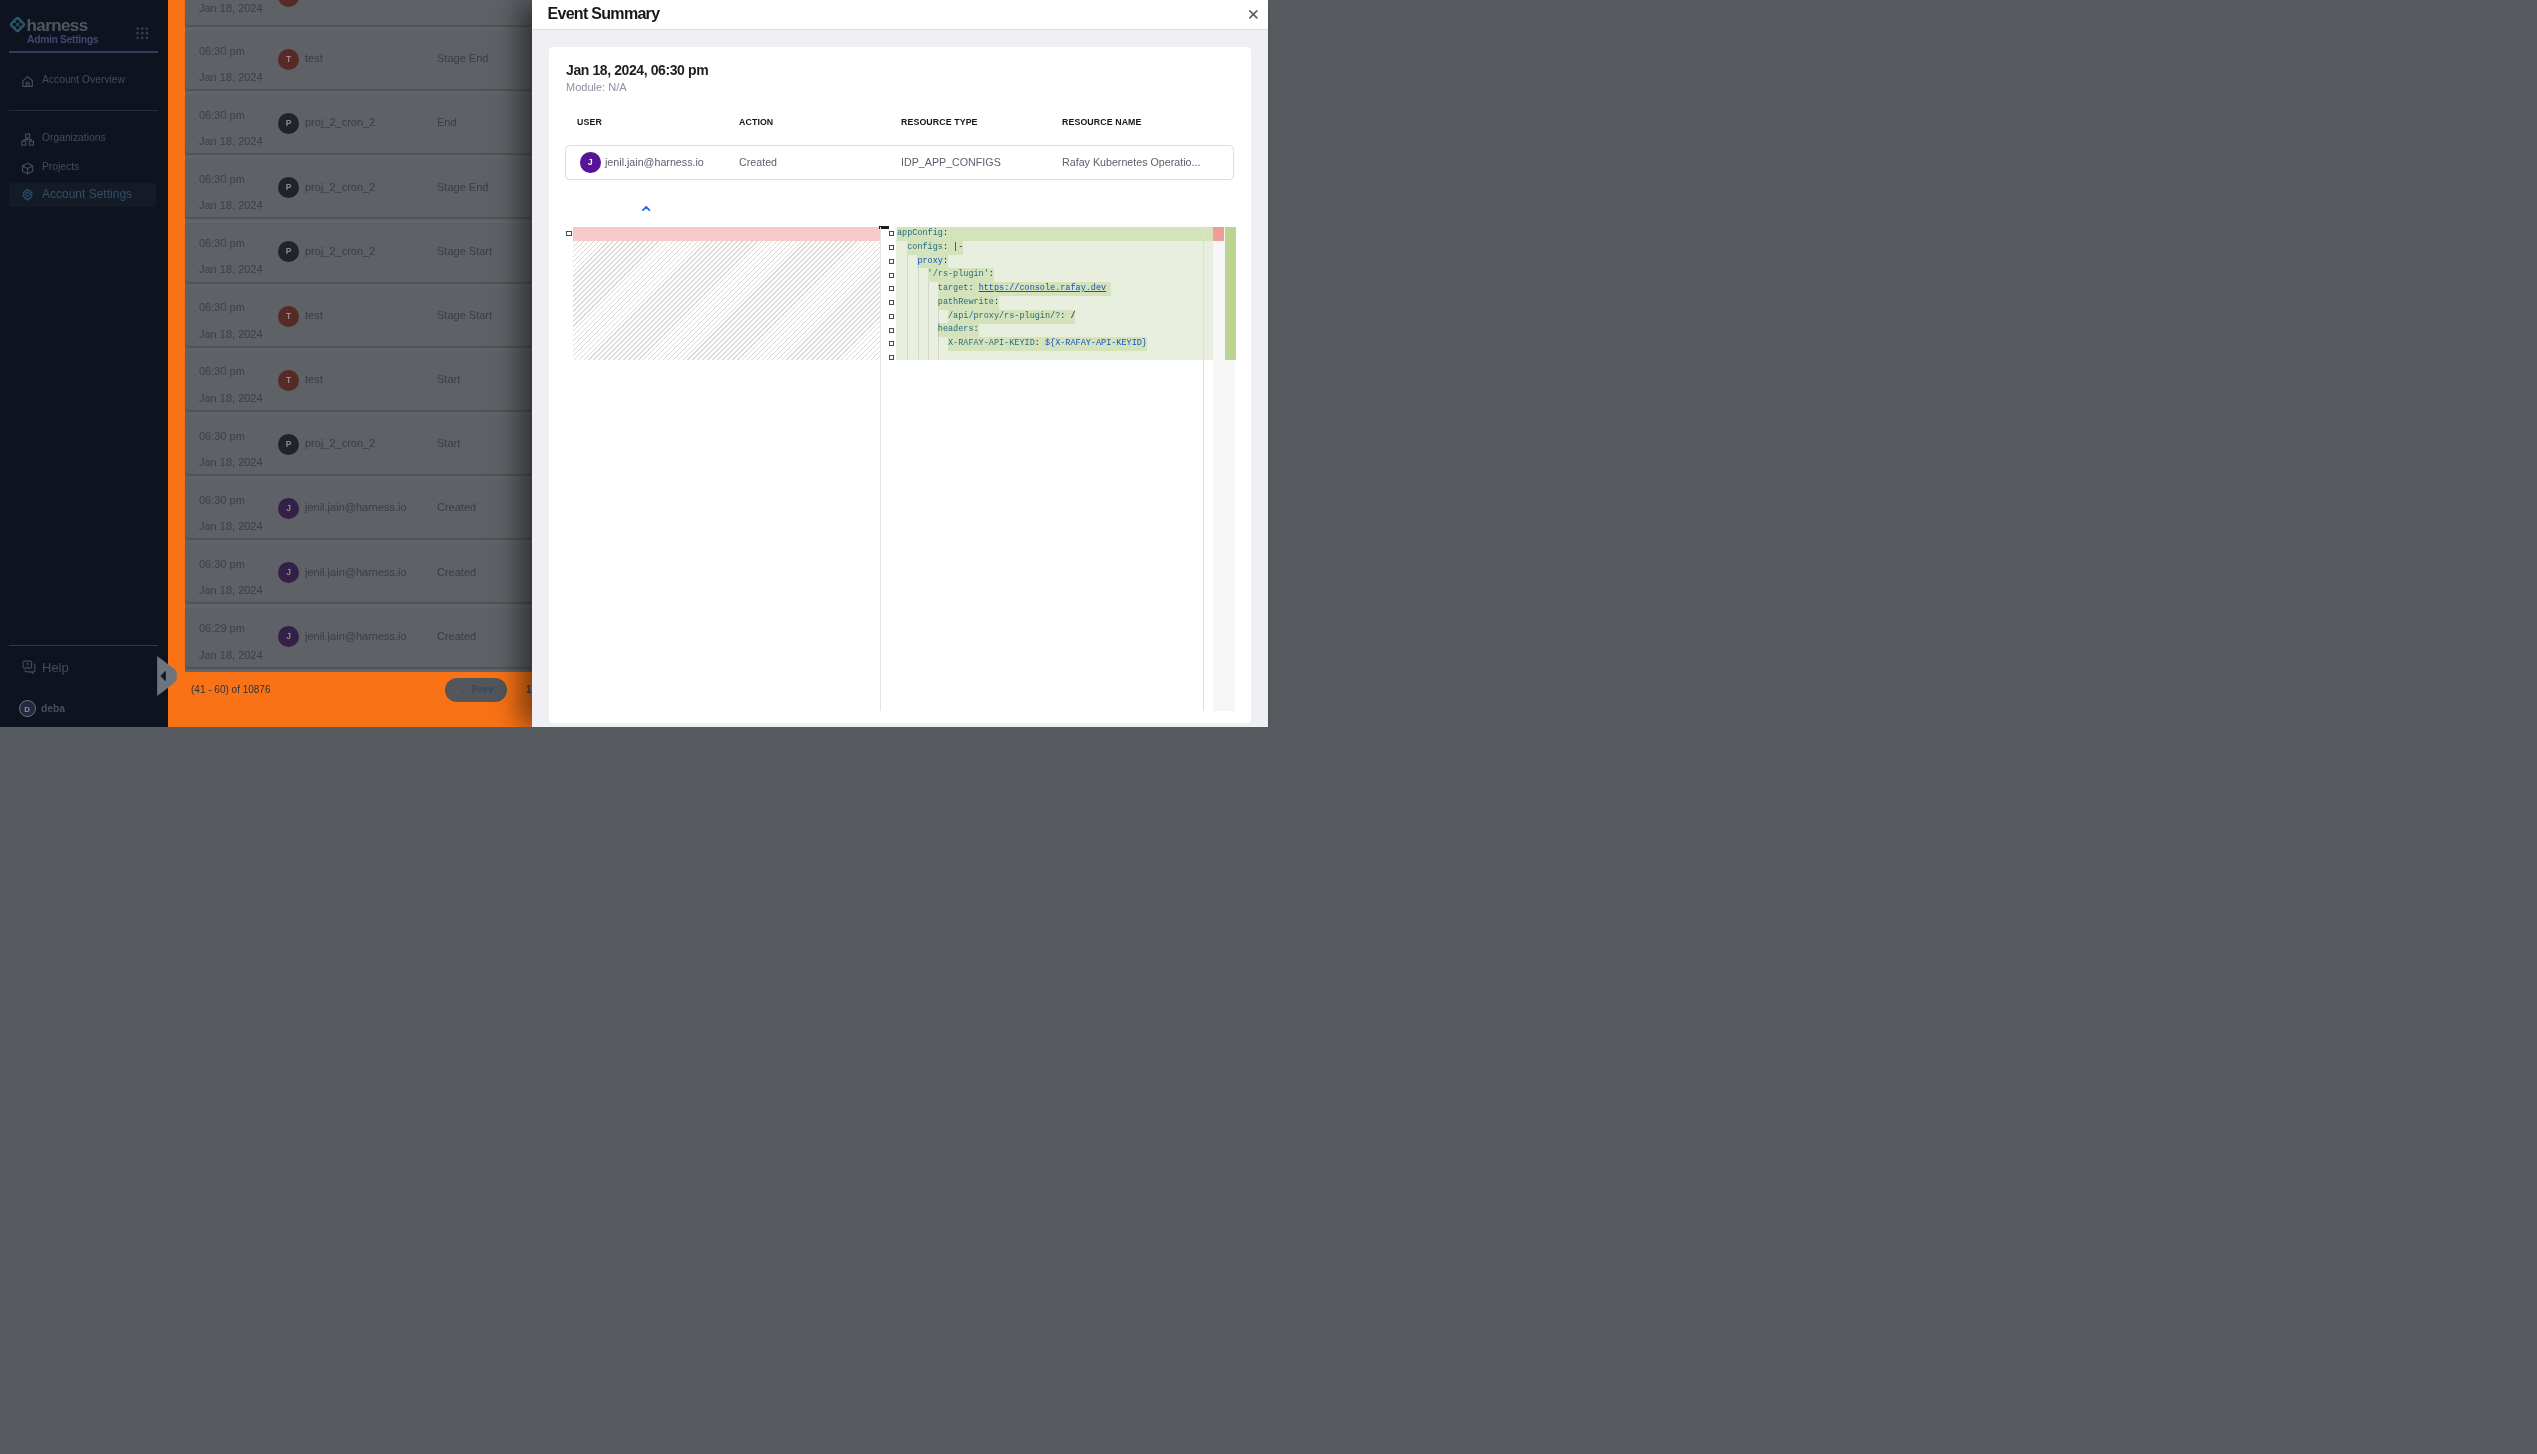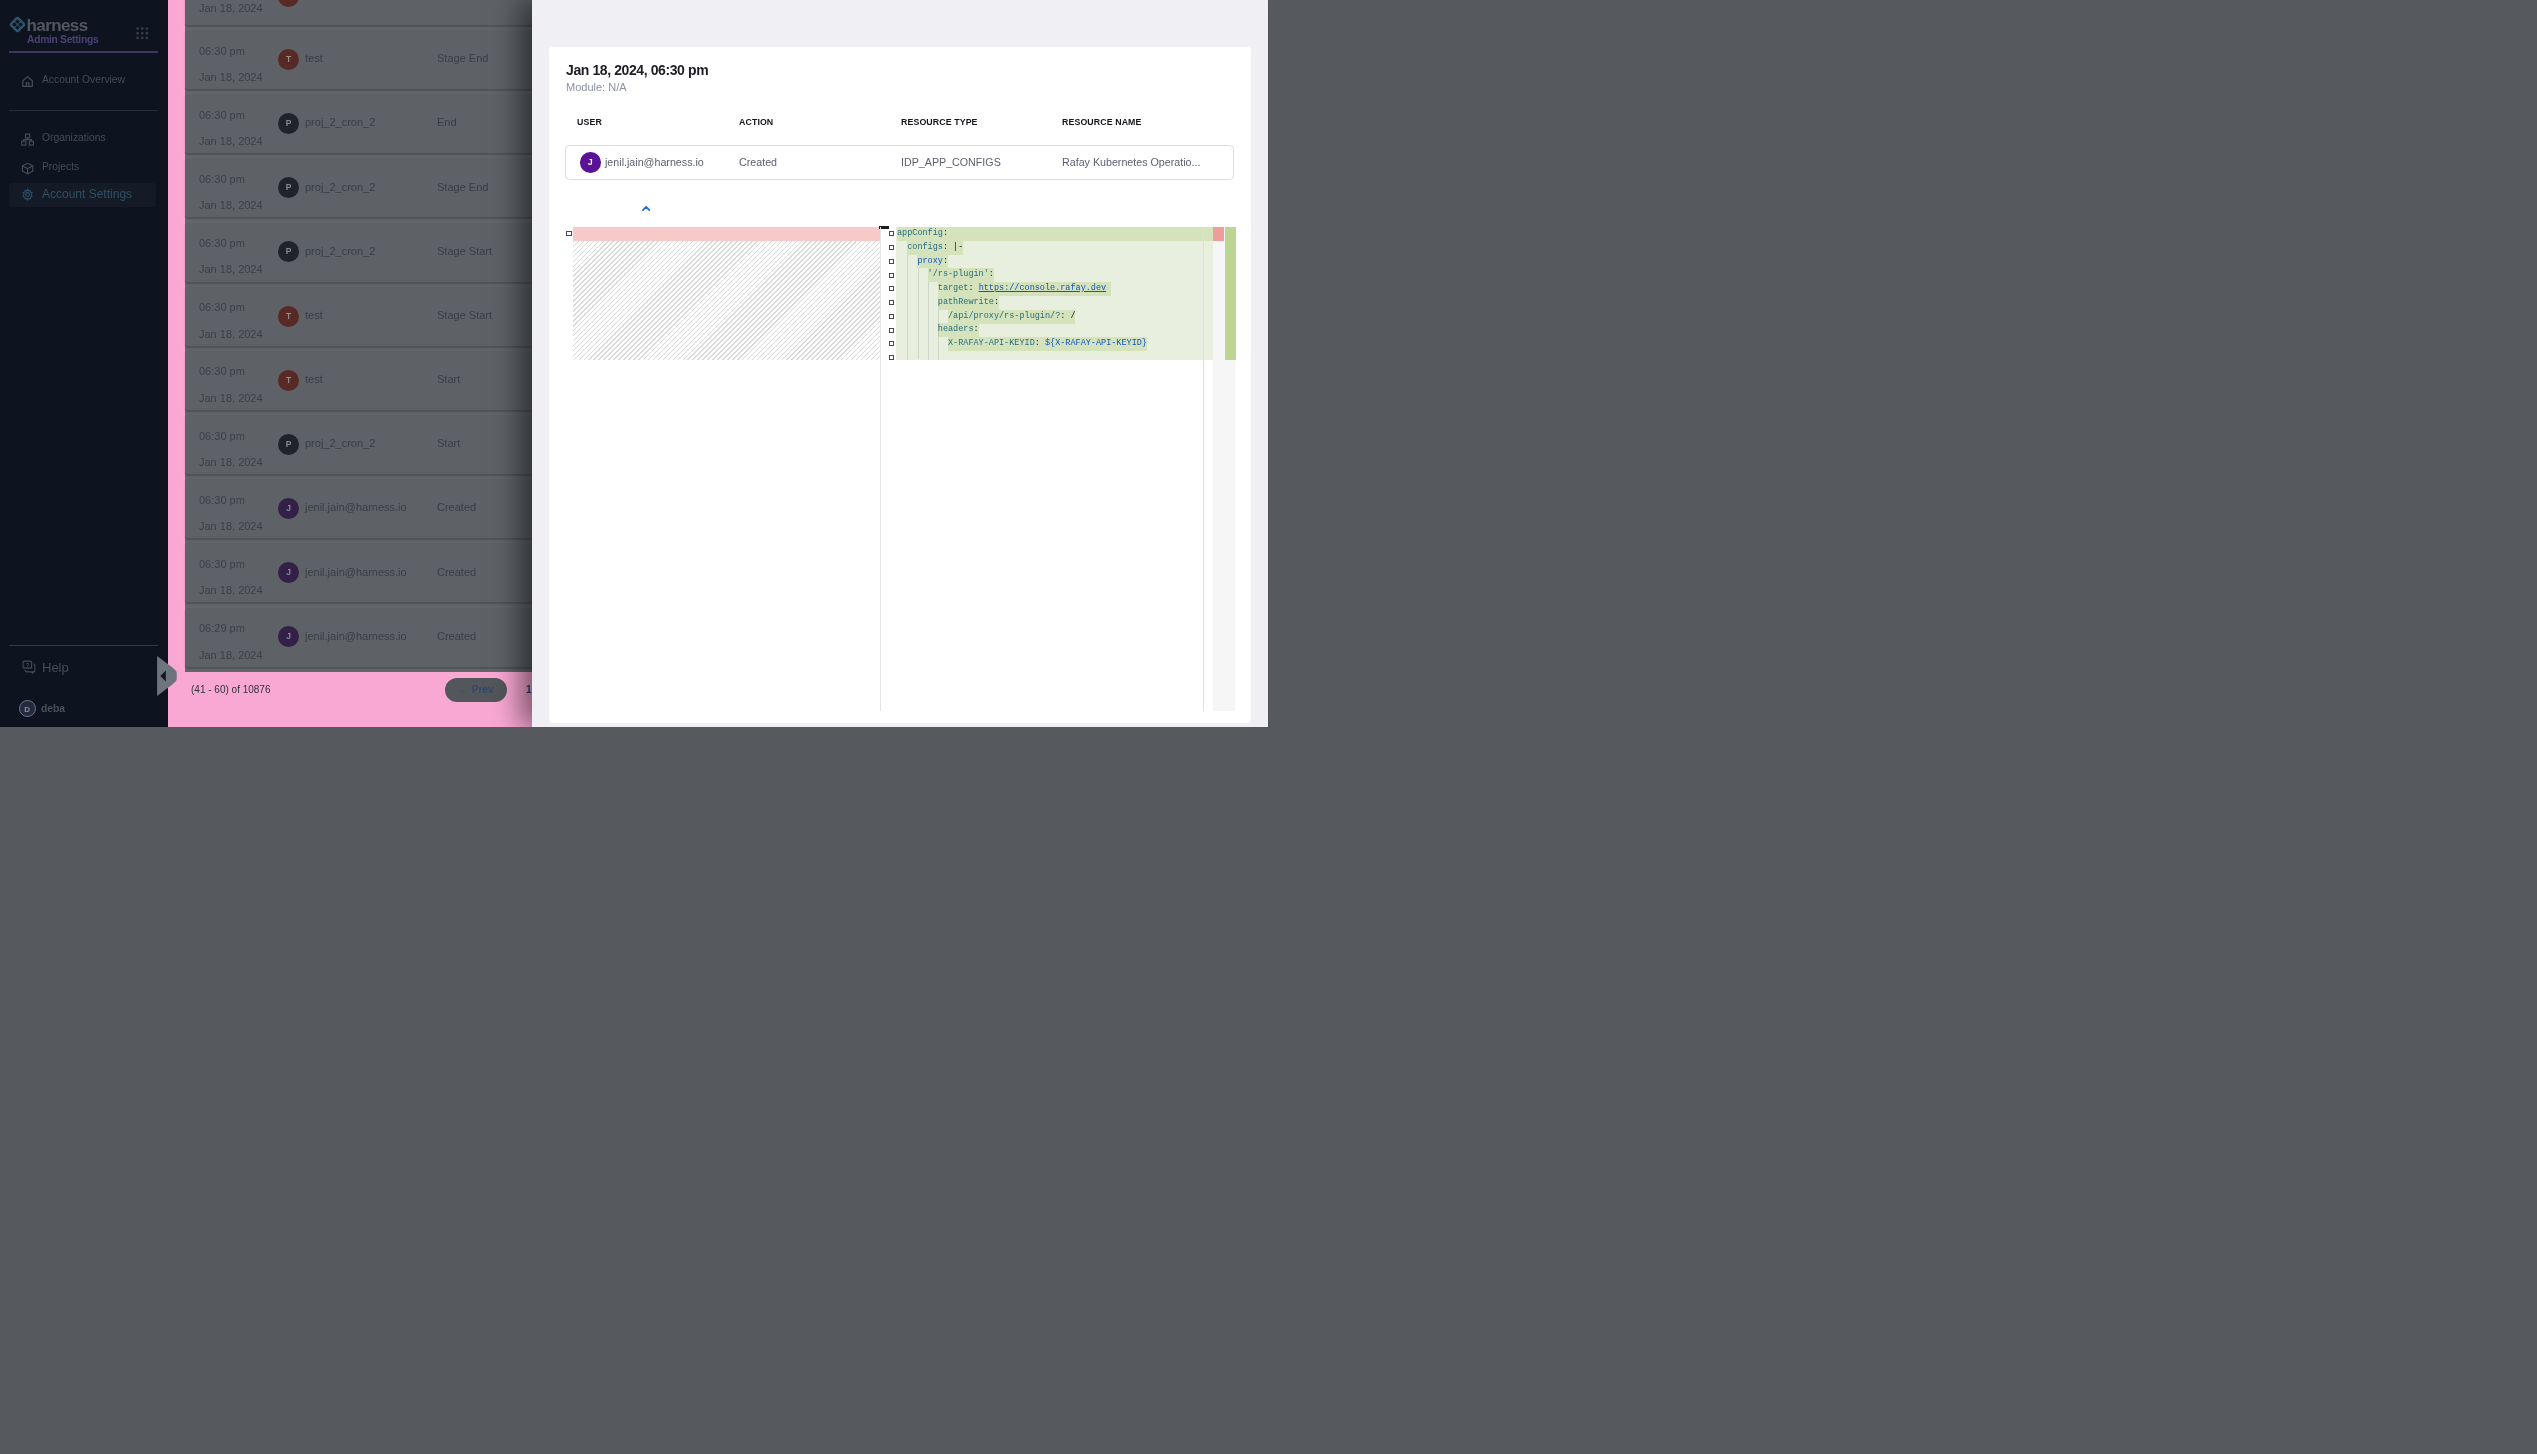--- a/index.html
+++ b/index.html
@@ -6,21 +6,21 @@
 html,body { width:1269px; height:727px; overflow:hidden; background:#56595e; font-family:"Liberation Sans",sans-serif; }
 .abs { position:absolute; }
 #stage { position:relative; width:1269px; height:727px; overflow:hidden; }
 
 
 #sidebar { left:0; top:0; width:168px; height:727px; background:#0d1420; }
 .navtext { font-size:10.3px; color:#454c56; }
 .sideicon { stroke:#454c56; fill:none; stroke-width:1.6; }
 
 
-#main { left:168px; top:0; width:365px; height:727px; background:#f9a8d4;padding-left:14px; }
+#main { left:168px; top:0; width:365px; height:727px; background:#f97316;padding-left:14px; }
 .rowcard { position:absolute; left:17px; width:348px; height:59px; background:#5e6267; border-radius:3.3px; box-shadow:0 1.1px 1.8px rgba(0,0,0,0.2); }
 .time1,.time2 { position:absolute; left:31px; font-size:11px; color:#3b3f46; }
 .rname { position:absolute; left:137px; font-size:11px; color:#393d44; }
 .raction { position:absolute; left:269px; font-size:11px; color:#393d44; }
 .rava { position:absolute; left:110px; width:21.3px; height:21.3px; border-radius:50%; text-align:center; font-size:8.5px; font-weight:bold; line-height:21.3px; }
 
 
 #drawer { left:532px; top:0; width:736px; height:727px; background:#f0f0f4; box-shadow:-11.8px 0 26.5px rgba(0,0,0,0.5); }
 #dheader { position:absolute; left:0; top:0; width:100%; height:30px; background:#fff; border-bottom:0.7px solid #dedee4; }
 #dtitle { position:absolute; left:15.5px; top:5.2px; font-size:16px; font-weight:bold; color:#17181c; letter-spacing:-0.7px; }
@@ -200,20 +200,26 @@
     <div class="abs" style="left:18.6px;top:700px;width:17px;height:17px;border-radius:50%;background:#252940;border:1.5px solid #6f7680;color:#8b919b;font-size:8px;font-weight:bold;text-align:center;line-height:17px">D</div>
     <div class="abs" style="left:41px;top:703px;font-size:10.3px;font-weight:600;color:#49505c">deba</div>
 
     <svg class="abs" style="left:157px;top:656px" width="20.6" height="40" viewBox="0 0 28 55">
       <path d="M0 0 L15 11.5 Q27 19.5 27 23 L27 32 Q27 35.5 15 43.5 L0 55 Z" fill="#6e747e"></path>
       <path d="M12 20 L4.5 27.5 L12 35 Z" fill="#141822"></path>
     </svg>
   </div>
 
   <div class="abs" id="drawer">
+    <div id="dheader">
+      <div id="dtitle">Event Summary</div>
+      <svg id="dclose" viewBox="0 0 20 20">
+          <path d="M5.2 5.2 L14.8 14.8 M14.8 5.2 L5.2 14.8" stroke="#55606d" stroke-width="2.2" stroke-linecap="round" fill="none"></path>
+        </svg>
+    </div>
     <div id="card"></div>
     <div id="cdate">Jan 18, 2024, 06:30 pm</div>
     <div id="cmodule">Module: N/A</div>
     <div class="thead" style="left:45px">USER</div>
     <div class="thead" style="left:207px">ACTION</div>
     <div class="thead" style="left:369px">RESOURCE TYPE</div>
     <div class="thead" style="left:530px">RESOURCE NAME</div>
     <div id="trow"></div>
     <div class="abs" style="left:48px;top:152px;width:20.6px;height:20.6px;border-radius:50%;background:#5a1397;color:#fff;font-size:8.8px;font-weight:bold;text-align:center;line-height:20.6px">J</div>
     <div class="tcell" style="left:73px">jenil.jain@harness.io</div>

